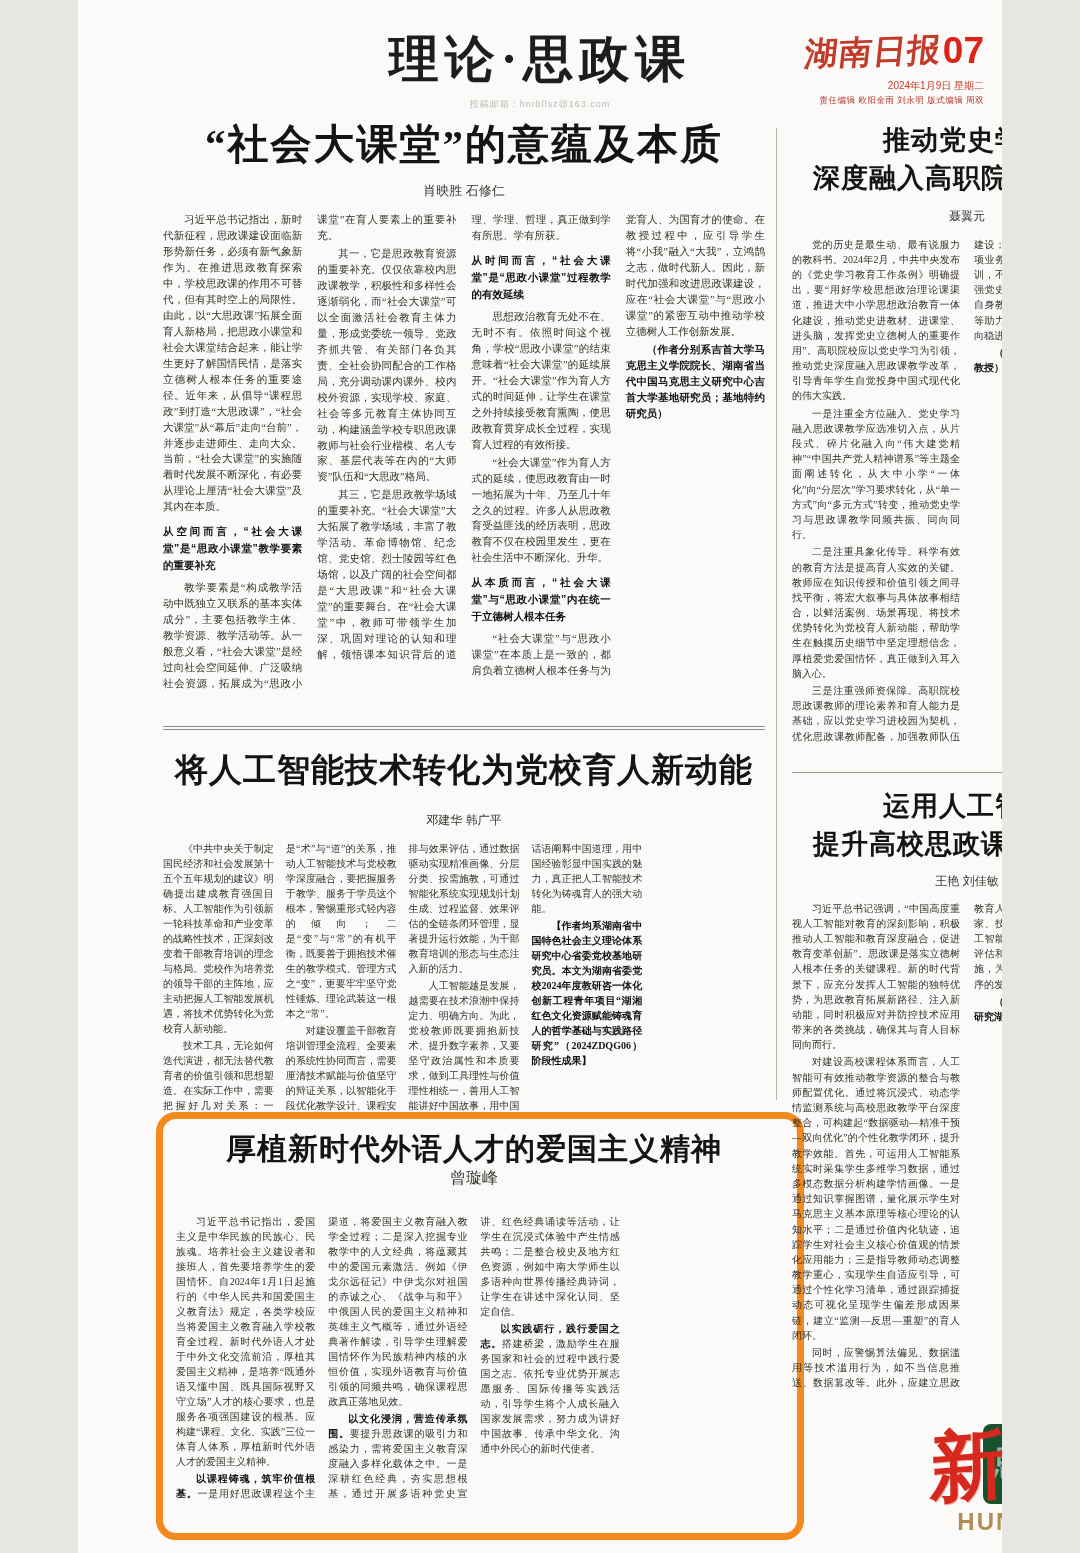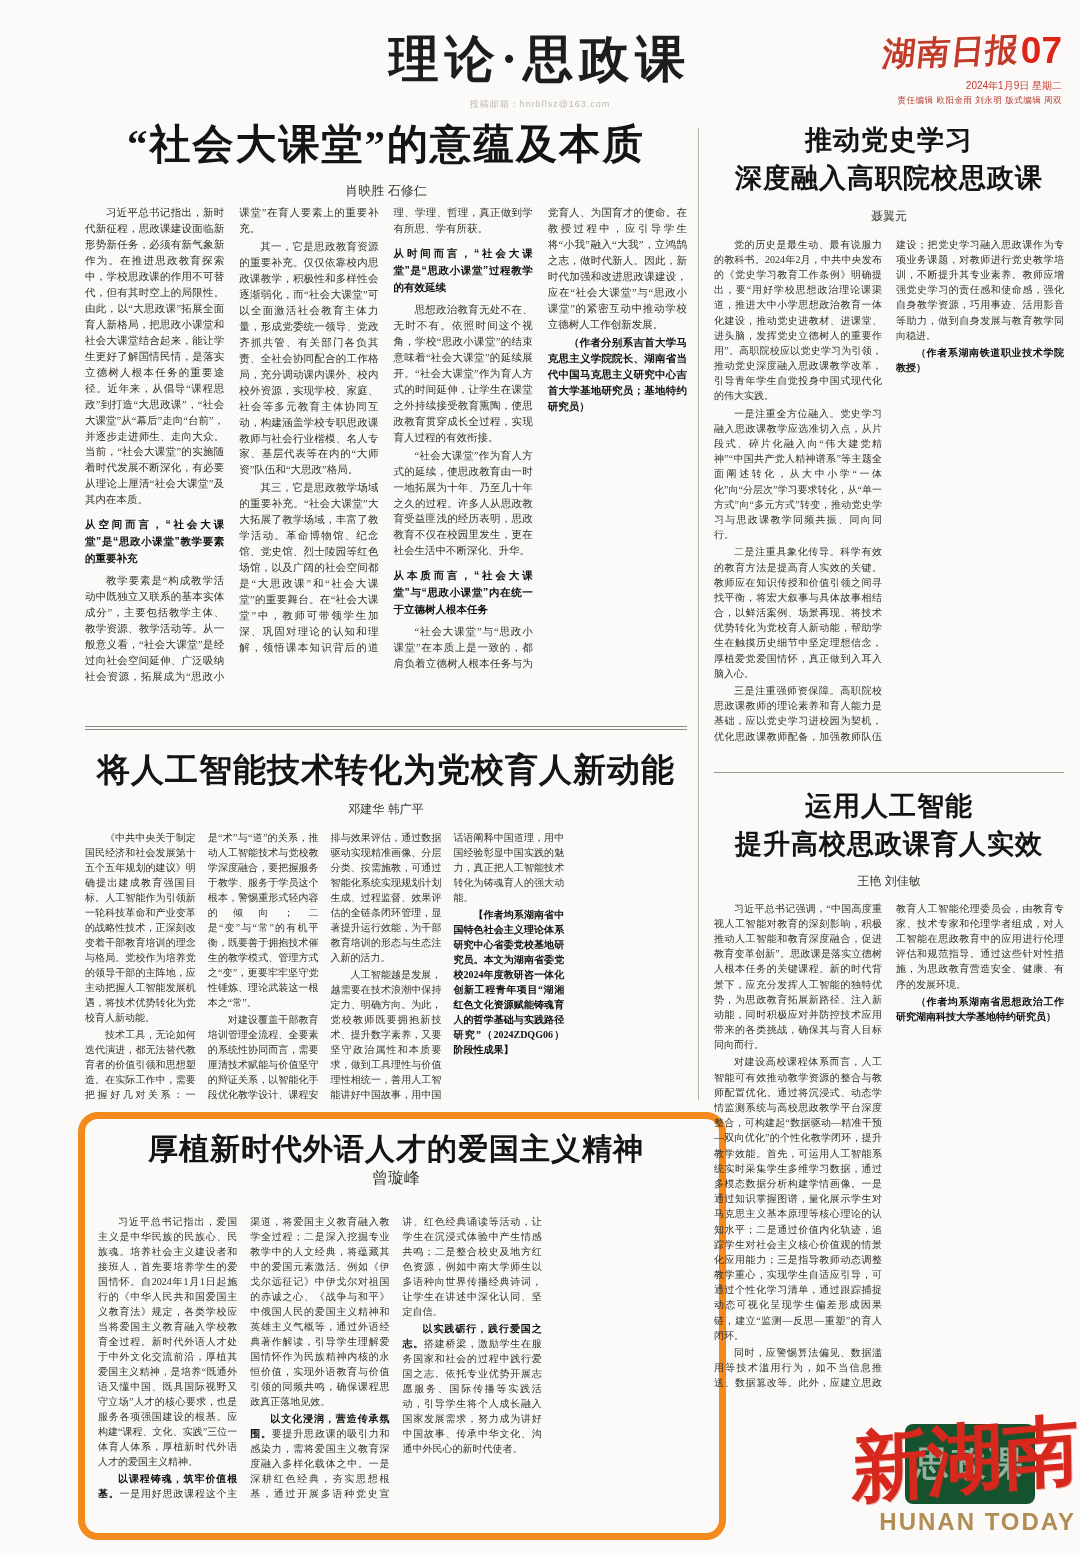--- a/index.html
+++ b/index.html
@@ -5,21 +5,21 @@
   :root{
     --serif:"Liberation Serif","DejaVu Serif",serif;
     --sans:"Liberation Sans","DejaVu Sans",sans-serif;
     --ink:#2b2926;
     --red:#c23a28;
     --bright-red:#dd2418;
     --orange:#f28a1e;
   }
   *{margin:0;padding:0;box-sizing:border-box;}
   body{background:#e8e6e2;font-family:var(--serif);}
-  .page{position:relative;width:1080px;height:1553px;margin:0 auto;background:#fbfaf8;overflow:hidden;color:var(--ink);}
+  .page{position:relative;width:924px;height:1553px;margin:0 auto;background:#fbfaf8;overflow:hidden;color:var(--ink);}
 
   
   .masthead-title{position:absolute;left:0;right:0;top:26px;text-align:center;
     font-size:50px;font-weight:900;letter-spacing:6px;color:#1f1d1b;font-family:var(--serif);}
   .masthead-sub{position:absolute;left:0;right:0;top:98px;text-align:center;
     font-size:9px;color:#bcb7b0;letter-spacing:1px;font-family:var(--sans);}
   .paper-block{position:absolute;right:18px;top:30px;text-align:right;}
   .paper-name-row{display:flex;align-items:baseline;justify-content:flex-end;gap:2px;}
   .paper-name{font-size:33px;font-weight:900;color:var(--red);font-family:var(--serif);
     transform:skewX(-8deg) rotate(-2deg);display:inline-block;letter-spacing:1px;}
@@ -34,30 +34,30 @@
   .a-body{text-align:justify;color:#33302c;overflow:hidden;column-fill:auto;}
   .a-body p.p{text-indent:2em;margin:0 0 2px;}
   .a-body .subhead{font-weight:800;color:#141210;margin:8px 0 6px;line-height:1.62;font-family:var(--sans);}
   .a-body p.attr{font-weight:800;text-indent:2em;color:#141210;}
   .a-body strong{font-weight:800;color:#141210;}
 
   
   #art0{left:85px;top:120px;width:602px;}
   #art0 .a-title{font-size:41px;letter-spacing:2px;line-height:1.2;}
   #art0 .a-byline{margin-top:13px;font-size:13px;}
-  #art0 .a-body{margin-top:5px;height:480px;column-count:4;column-gap:15px;
+  #art0 .a-body{margin-top:12px;height:480px;column-count:4;column-gap:15px;
     font-size:10.5px;line-height:1.52;}
 
   .rule-double{position:absolute;left:85px;top:726px;width:602px;height:4px;
     border-top:1px solid #8f8c87;border-bottom:1px solid #8f8c87;}
 
   
   #art2{left:85px;top:742px;width:602px;}
   #art2 .a-title{font-size:33px;letter-spacing:1px;line-height:1.25;margin-top:8px;}
-  #art2 .a-byline{margin-top:10px;font-size:12px;}
+  #art2 .a-byline{margin-top:21px;font-size:12px;}
   #art2 .a-body{margin-top:12px;height:276px;column-count:5;column-gap:12px;
     font-size:10px;line-height:1.5;}
 
   
   .highlight-box{position:absolute;left:78px;top:1112px;width:648px;height:428px;
     border:7px solid var(--orange);border-radius:20px;background:#fbfaf8;}
   #art4{left:98px;top:1130px;width:596px;}
   #art4 .a-title{font-size:30px;letter-spacing:1px;line-height:1.25;}
   #art4 .a-byline{font-size:16px;}
   #art4 .a-body{margin-top:25px;height:292px;column-count:4;column-gap:13px;

